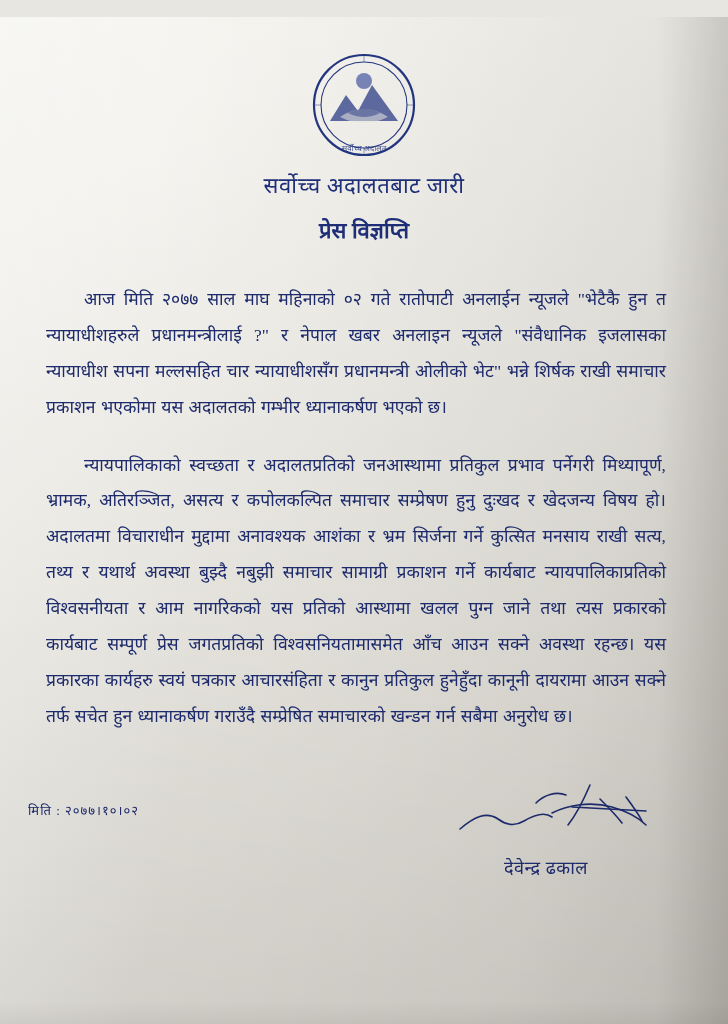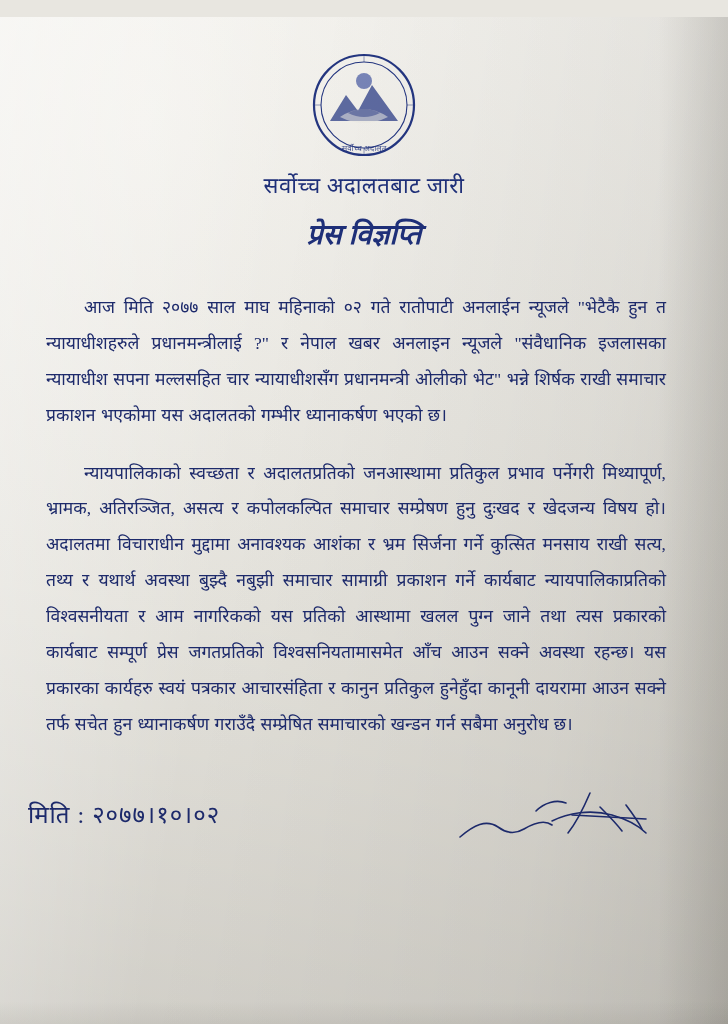--- a/index.html
+++ b/index.html
@@ -56,25 +56,24 @@
     margin-top: 10px;
   }
   .heading-main {
     font-size: 22px;
     font-weight: normal;
     letter-spacing: 0.5px;
     color: #1e2f78;
     line-height: 1.5;
   }
   .heading-sub {
-    font-size: 28px;
+    font-size: 22px;
     font-weight: bold;
     margin-top: 12px;
     color: #1e2f78;
-    font-style: italic;
   }
 
   
   .body-block {
     margin: 38px 52px 0 36px;
     color: #1d2a6b;
   }
   .para {
     font-size: 17.5px;
     line-height: 2.05;
@@ -89,22 +88,22 @@
 
   
   .footer {
     margin-top: 52px;
     position: relative;
     height: 200px;
   }
   .date-line {
     position: absolute;
     left: 18px;
-    top: 2px;
-    font-size: 24px;
+    top: 14px;
+    font-size: 13px;
     letter-spacing: 1px;
     color: #1d2a6b;
   }
   .sign-block {
     position: absolute;
     right: 52px;
     top: -10px;
     width: 240px;
     text-align: center;
   }
@@ -204,17 +203,18 @@
               <path d="M150 8 C144 22, 136 38, 128 48"></path>
               <path d="M20 52 C34 40, 46 34, 58 42 C66 48, 74 50, 84 44 C94 38, 104 34, 112 40"></path>
               <path d="M96 26 C104 18, 116 14, 126 18"></path>
               <path d="M112 36 C128 28, 150 24, 172 30 C186 34, 198 40, 206 48"></path>
               <path d="M132 30 L206 34"></path>
               <path d="M160 22 C168 30, 176 38, 182 46"></path>
               <path d="M186 20 C192 28, 198 36, 202 44"></path>
             </g>
           </svg>
         </div>
+        <div class="signer-name">देवेन्द्र ढकाल</div>
       </div>
     </div>
 
   </div>
 </div>
 
 </body></html>

